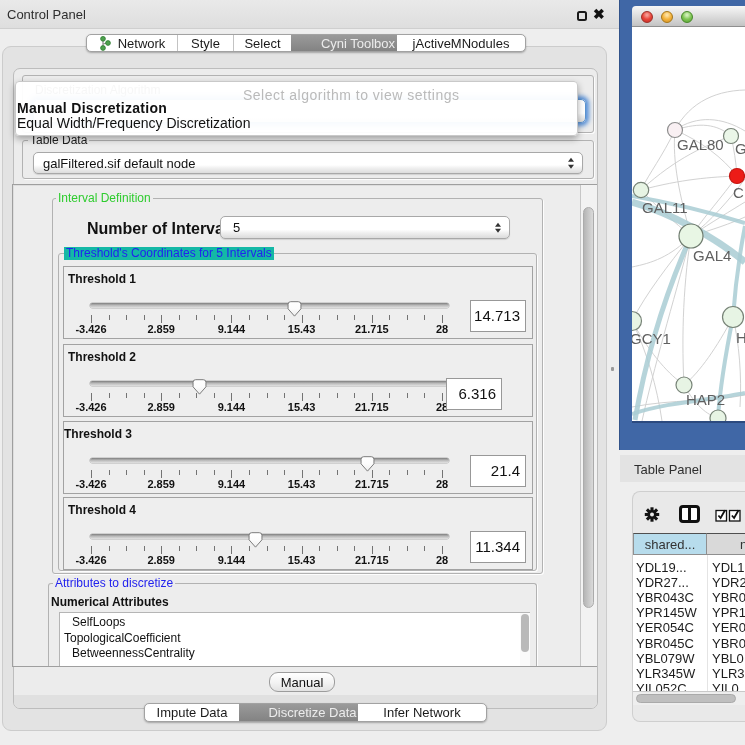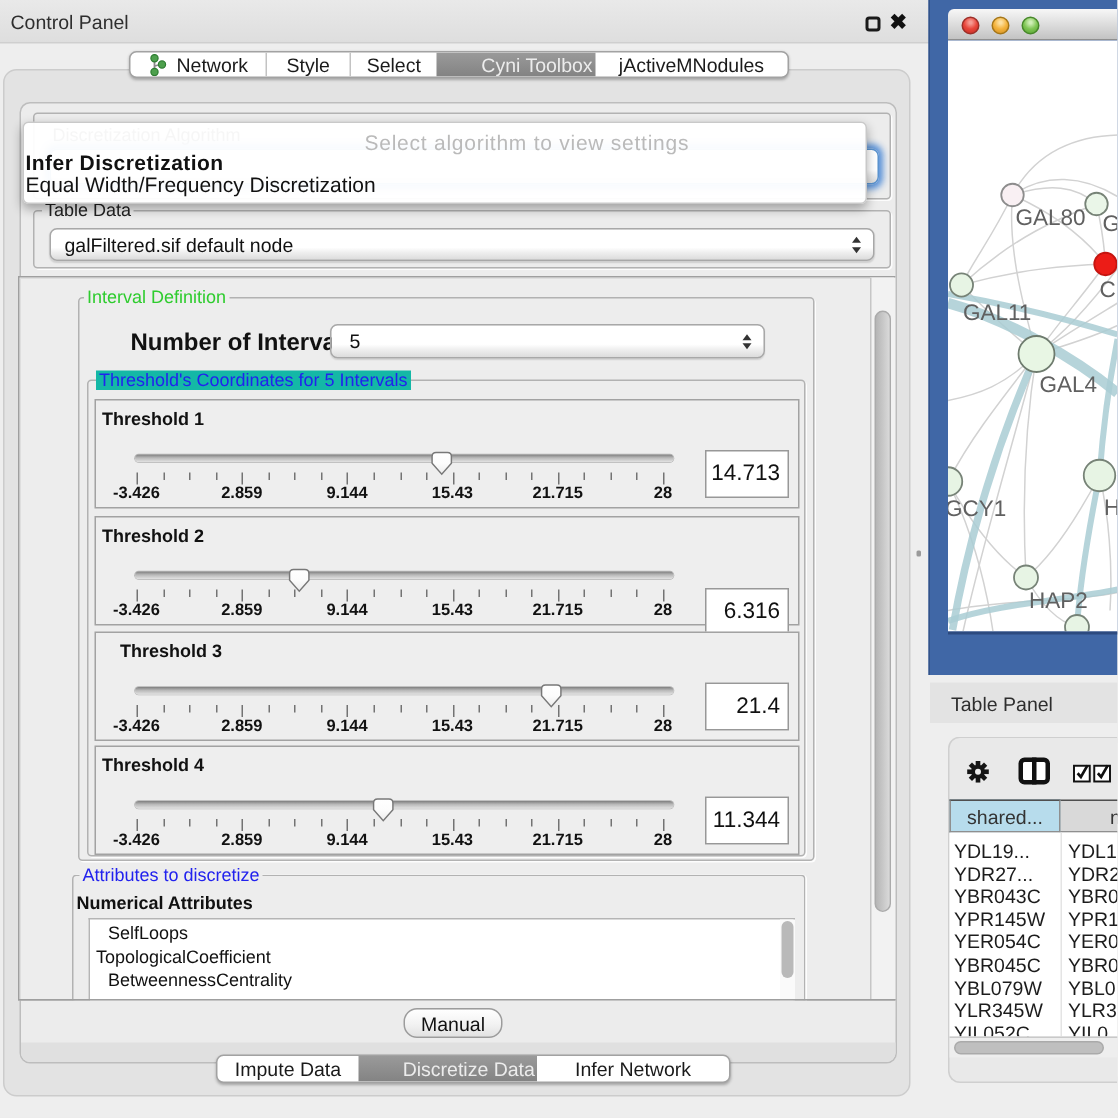--- a/index.html
+++ b/index.html
@@ -154,23 +154,23 @@
 <svg class="thumb" width="17" height="19" viewBox="0 0 17 19" style="left:191.5px;top:376.5px;">
     <defs>
       <linearGradient id="tg1" x1="0" y1="0" x2="0" y2="1">
         <stop offset="0" stop-color="#ffffff"></stop>
         <stop offset="0.5" stop-color="#fcfcfc"></stop>
         <stop offset="1" stop-color="#ececec"></stop>
       </linearGradient>
     </defs>
     <path d="M1.2,4.2 Q1.2,1.2 4.2,1.2 L12.8,1.2 Q15.8,1.2 15.8,4.2 L15.8,9.3 L8.5,17.6 L1.2,9.3 Z" fill="url(#tg1)" stroke="#787878" stroke-width="1.1"></path>
   </svg>
-<div class="vfield" style="left:470px;top:378px;margin-top:14px;">6.316</div>
+<div class="vfield" style="left:446px;top:378px;">6.316</div>
 <div class="tbox" style="left:63px;top:421px;width:470px;height:73px;"></div>
-<div class="abs" style="left:80px;top:427px;font-size:12px;font-weight:bold;color:#111;">Threshold 3</div>
+<div class="abs" style="left:64px;top:427px;font-size:12px;font-weight:bold;color:#111;">Threshold 3</div>
 <div class="track" style="left:90px;top:458px;width:359px;"></div>
 <div class="tick" style="left:91.0px;top:470px;height:8px;"></div>
 <div class="tick" style="left:108.5px;top:470px;height:4.5px;"></div>
 <div class="tick" style="left:126.1px;top:470px;height:4.5px;"></div>
 <div class="tick" style="left:143.7px;top:470px;height:4.5px;"></div>
 <div class="tick" style="left:161.2px;top:470px;height:8px;"></div>
 <div class="tick" style="left:178.8px;top:470px;height:4.5px;"></div>
 <div class="tick" style="left:196.3px;top:470px;height:4.5px;"></div>
 <div class="tick" style="left:213.9px;top:470px;height:4.5px;"></div>
 <div class="tick" style="left:231.4px;top:470px;height:8px;"></div>
@@ -379,13 +379,13 @@
     <div style="position:absolute;left:3px;top:126.1px;font-size:13px;color:#1c1c1c;">YIL052C</div>
     <div style="position:absolute;left:79px;top:126.1px;font-size:13px;color:#1c1c1c;">YIL0</div>
   </div>
 
 <div class="abs" style="left:633px;top:691px;width:112px;height:14px;background:#eeeeee;border-top:1px solid #c9c9c9;"></div>
 <div class="abs" style="left:636px;top:693.5px;width:100px;height:9px;border-radius:4.5px;background:#bfbfbf;border:1px solid #aaaaaa;"></div>
 <div class="abs" style="left:611px;top:367px;width:3px;height:4px;background:#9a9a9a;border-radius:1px;"></div>
 
 <div class="abs" style="left:15px;top:81px;width:563px;height:55px;background:rgba(255,255,255,0.96);border:1px solid #c9c9c9;border-radius:4px;box-shadow:0 3px 7px rgba(0,0,0,.32);"></div>
 <div class="abs" style="left:219px;top:87px;font-size:14px;letter-spacing:0.5px;color:#bababa;margin-left:24px;">Select algorithm to view settings</div>
-<div class="abs" style="left:17px;top:100px;font-size:14px;letter-spacing:0.3px;font-weight:bold;color:#111;">Infer Discretization</div>
+<div class="abs" style="left:17px;top:100px;font-size:14px;letter-spacing:0.3px;font-weight:bold;color:#111;">Manual Discretization</div>
 <div class="abs" style="left:17px;top:114.5px;font-size:14px;color:#111;">Equal Width/Frequency Discretization</div>
 </body></html>

